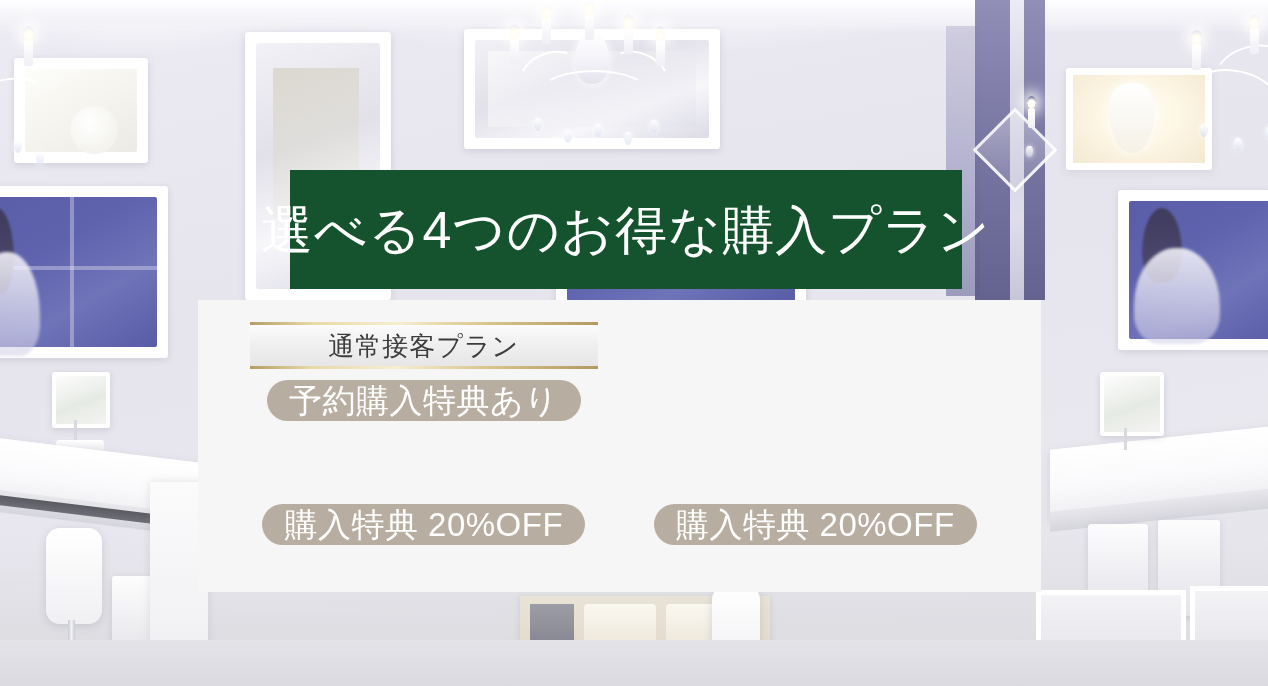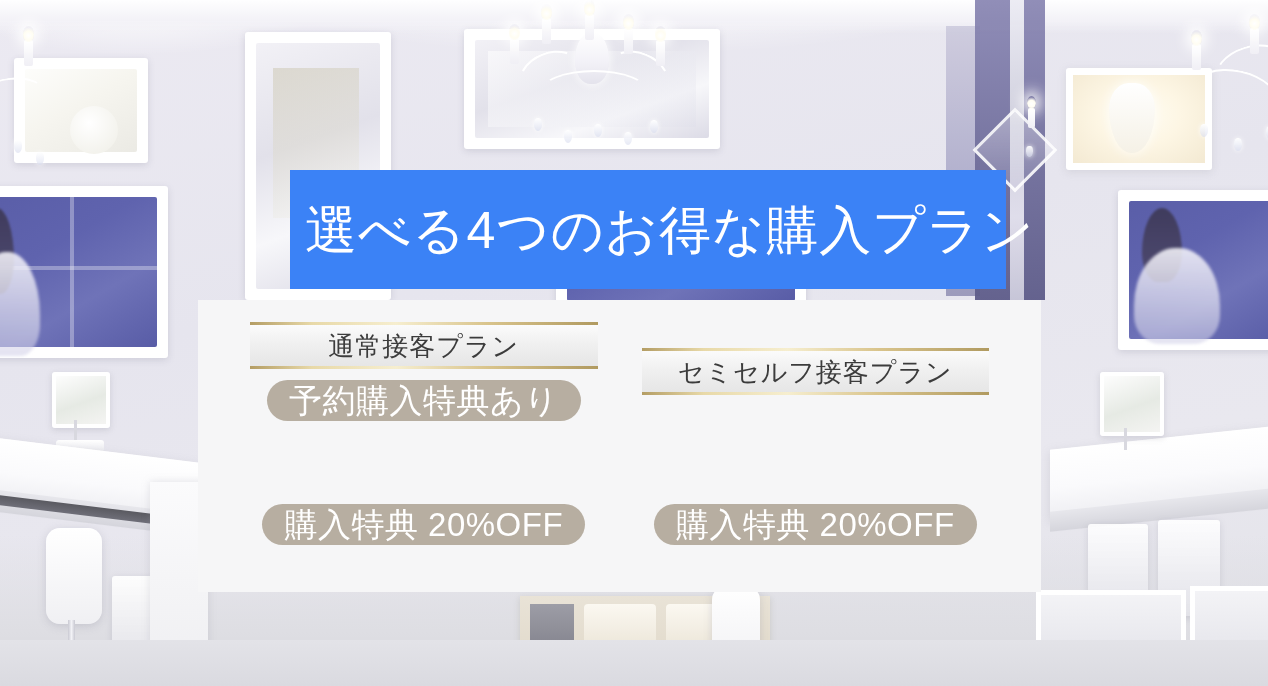--- a/index.html
+++ b/index.html
@@ -172,25 +172,24 @@
     box-shadow: 0 2px 6px rgba(140,140,155,.25);
   }
 
   
   .banner {
     position: absolute;
     left: 290px;
     top: 170px;
     width: 672px;
     height: 119px;
-    background: #3b82f6;
+    background: #14532d;
     display: flex;
     align-items: center;
     justify-content: center;
-    padding-left: 44px;
   }
   .banner-title {
     color: #ffffff;
     font-size: 52px;
     font-weight: 400;
     letter-spacing: 1px;
     line-height: 1;
     white-space: nowrap;
   }
 
@@ -415,23 +414,20 @@
     <div class="plan-card">
       <div class="plan-head">
         <span class="plan-head-text">通常接客プラン</span>
       </div>
       <div class="plan-pill">
         <span class="plan-pill-text">予約購入特典あり</span>
       </div>
     </div>
 
     <div class="plan-card">
-      <div class="plan-head">
-        <span class="plan-head-text">セミセルフ接客プラン</span>
-      </div>
     </div>
 
     <div class="plan-card">
       <div class="plan-pill">
         <span class="plan-pill-text">購入特典 20%OFF</span>
       </div>
     </div>
 
     <div class="plan-card">
       <div class="plan-pill">

